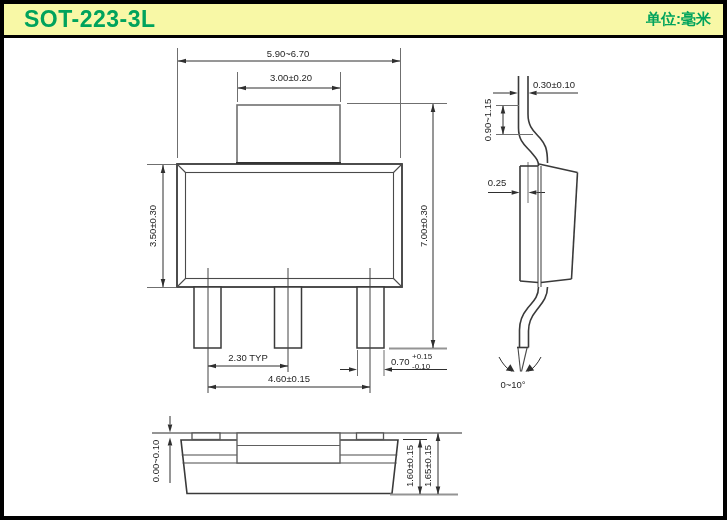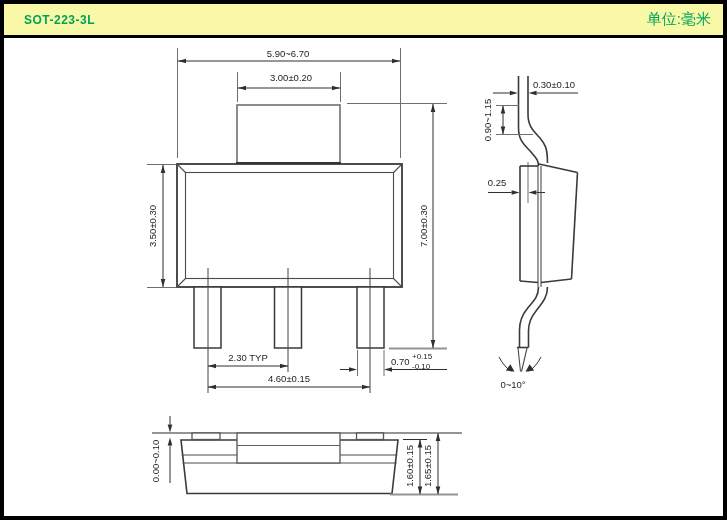--- a/index.html
+++ b/index.html
@@ -8,24 +8,24 @@
     border:4px solid #000;background:#fff;
     font-family:"Liberation Sans",sans-serif;
     position:relative;overflow:hidden;
   }
   .header{
     height:31px;background:#F8F8A6;border-bottom:3px solid #000;
     display:flex;justify-content:space-between;align-items:center;
     padding:0 12px 0 20px;box-sizing:content-box;
   }
   .header .title{
-    color:#00A35C;font-weight:bold;font-size:12px;letter-spacing:0.5px;
+    color:#00A35C;font-weight:bold;font-size:23px;letter-spacing:0.5px;
   }
   .header .unit{
-    color:#00A35C;font-weight:normal;font-size:15px;
+    color:#00A35C;font-weight:bold;font-size:15px;
   }
   svg{display:block;}
   .o{stroke:#3a3a3a;stroke-width:1.6;fill:none;}
   .o2{stroke:#4a4a4a;stroke-width:1.1;fill:none;}
   .d{stroke:#2f2f2f;stroke-width:1;fill:none;}
   .e{stroke:#6f6f6f;stroke-width:1;fill:none;}
   .r{stroke:#949494;stroke-width:1.8;fill:none;}
   .ah{fill:#2f2f2f;stroke:none;}
   .wf{fill:#ffffff;}
   text{font-family:"Liberation Sans",sans-serif;font-size:9.5px;fill:#1e1e1e;}

